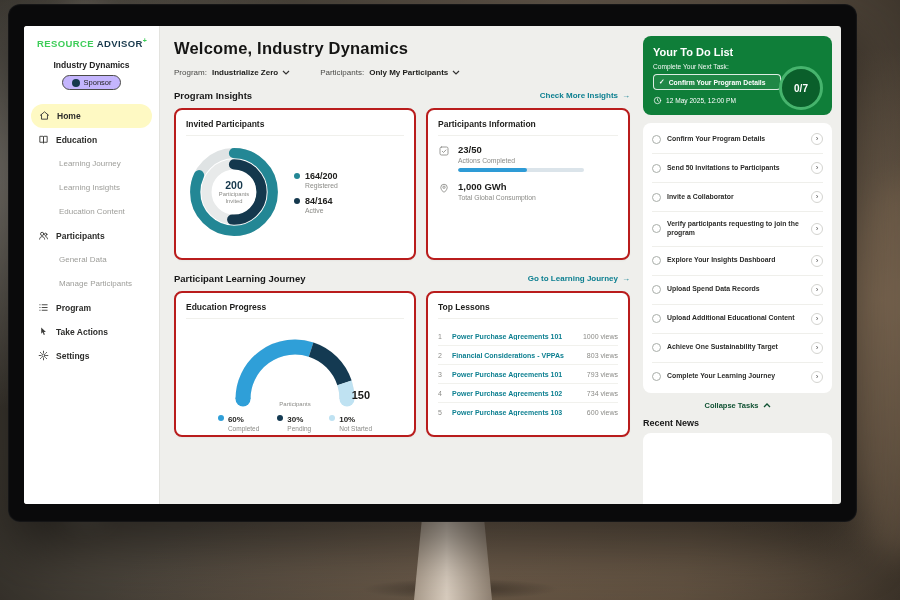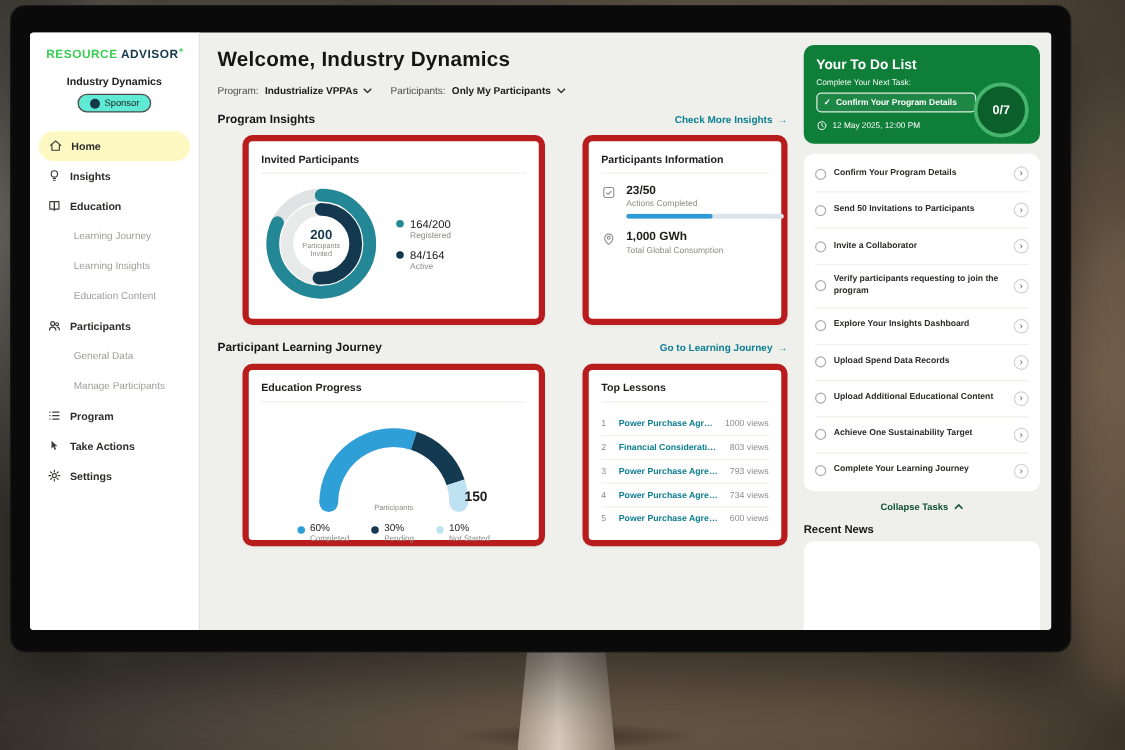--- a/index.html
+++ b/index.html
@@ -28,73 +28,73 @@
   .screen{position:absolute;left:16px;top:22px;width:817px;height:478px;background:#efefec;
     border-radius:3px;overflow:hidden;display:flex;}
 
   
   .sidebar{width:136px;background:#fff;border-right:1px solid #e3e3df;flex:0 0 auto;padding-top:11px;}
   .logo{padding-left:13px;font-size:9.5px;font-weight:bold;letter-spacing:.4px;white-space:nowrap;}
   .logo .g{color:#3dcd58;margin-top:28px;}.logo .d{color:#18394c;}.logo sup{color:#3dcd58;font-size:7px;}
   .org{text-align:center;margin-top:11px;}
   .org-name{font-size:8.5px;font-weight:bold;color:#222;}
   .sponsor{display:inline-flex;align-items:center;gap:4px;border:1px solid #4b4b48;border-radius:10px;
-    padding:2px 9px;margin-top:5px;font-size:7.5px;color:#222;background:#5eead4;cursor:pointer;}
+    padding:2px 9px;margin-top:5px;font-size:7.5px;color:#222;background:#c4b5fd;cursor:pointer;}
   .sponsor .dot{width:8px;height:8px;border-radius:50%;background:#16384c;}
   .menu{margin-top:13px;}
   .mi{display:flex;align-items:center;gap:7px;height:24px;padding:0 10px 0 14px;font-size:8.5px;
     color:#2d2d2b;font-weight:bold;cursor:pointer;white-space:nowrap;}
   .mi.sub{padding-left:35px;color:#9d9d99;font-weight:normal;font-size:8px;}
   .mi.active{background:#fef9c3;border-radius:13px;margin:0 7px 0 7px;padding-left:8px;}
   .mi svg{flex:0 0 auto;}
 
   
   .main{flex:1 1 auto;min-width:0;padding:8px 11px 0 14px;}
   .welcome{font-size:16.5px;font-weight:bold;color:#151514;margin-top:5px;letter-spacing:.2px;}
-  .filters{display:flex;gap:14px;align-items:flex-end;margin-top:10px;font-size:8px;color:#4a4a47;}
+  .filters{display:flex;gap:30px;align-items:flex-end;margin-top:10px;font-size:8px;color:#4a4a47;}
   .fgroup{display:flex;align-items:center;cursor:pointer;}
   .fv{font-weight:bold;color:#1b1b19;margin-left:5px;}
   .chev{margin-left:4px;display:inline-flex;}
   .sec{display:flex;justify-content:space-between;align-items:center;margin-top:13px;}
   .sec-title{font-size:9.5px;font-weight:bold;color:#171717;}
   .sec-link{font-size:8px;font-weight:bold;color:#0c7f90;cursor:pointer;display:flex;align-items:center;gap:4px;}
   .cards{display:flex;gap:10px;margin-top:7px;align-items:stretch;}
-  .card{background:#fff;border:5px solid #b91c1c;border-radius:8px;padding:9px 10px;
-    box-shadow:0 1px 2px rgba(0,0,0,.04);margin-left:20px;}
+  .card{background:#fff;border:2px solid #b91c1c;border-radius:8px;padding:9px 10px;
+    box-shadow:0 1px 2px rgba(0,0,0,.04);}
   .card-title{font-size:8.5px;font-weight:bold;color:#1e1e1c;padding-bottom:6px;
     border-bottom:1px solid #f0f0ec;margin-bottom:8px;}
   .card-invited,.card-edu{width:242px;flex:0 0 auto;}
   .card-info,.card-lessons{flex:1 1 auto;min-width:0;}
   .card-invited,.card-info{height:152px;}
   .card-edu,.card-lessons{height:146px;}
 
   .donut-row{display:flex;align-items:center;gap:12px;}
   .donut-box{position:relative;width:96px;height:96px;flex:0 0 auto;}
   .donut-center{position:absolute;inset:0;display:flex;flex-direction:column;align-items:center;justify-content:center;text-align:center;}
   .dc-val{font-size:10.5px;font-weight:bold;color:#16384c;}
   .dc-lab{font-size:5.8px;color:#8b8b87;line-height:1.15;width:44px;}
   .legend .lg-item{display:flex;align-items:flex-start;gap:5px;margin:7px 0;}
   .lg-dot{width:6px;height:6px;border-radius:50%;margin-top:2px;flex:0 0 auto;}
-  .lg-val{font-size:9px;font-weight:normal;color:#20201e;}
+  .lg-val{font-size:9px;font-weight:bold;color:#20201e;}
   .lg-lab{font-size:6.8px;color:#8b8b87;margin-top:1px;}
 
   .stat{display:flex;gap:8px;margin:6px 0 9px;align-items:flex-start;}
   .stat svg{flex:0 0 auto;margin-top:1px;}
   .stat-val{font-size:9.5px;font-weight:bold;color:#1c1c1a;}
   .stat-lab{font-size:6.8px;color:#8b8b87;margin-top:2px;}
   .bar{width:126px;height:4px;border-radius:2px;background:#dbe4ea;margin-top:4px;overflow:hidden;}
   .bar-fill{height:100%;border-radius:2px;background:#2e9bd6;}
 
   .gauge-wrap{position:relative;width:150px;height:80px;margin:2px auto 0;}
   .gauge-center{position:absolute;left:0;right:0;bottom:0;text-align:center;}
   .gc-val{font-size:11px;font-weight:bold;color:#1b1b19;text-align:right;}
   .gc-lab{font-size:6px;color:#8b8b87;}
   .gauge-legend{display:flex;justify-content:center;gap:18px;margin-top:8px;}
   .gl-item{text-align:left;}
-  .gl-top{display:flex;align-items:flex-end;gap:4px;font-size:8px;font-weight:normal;color:#1d1d1b;}
+  .gl-top{display:flex;align-items:flex-start;gap:4px;font-size:8px;font-weight:bold;color:#1d1d1b;}
   .gl-lab{font-size:6.5px;color:#8b8b87;margin-top:1px;margin-left:10px;}
 
   .lesson{display:flex;align-items:center;gap:7px;padding:5.5px 0;border-bottom:1px solid #f1f1ed;font-size:7px;}
   .lesson:last-child{border-bottom:none;}
   .l-rank{color:#8b8b87;width:7px;flex:0 0 auto;}
   .l-title{flex:1 1 auto;color:#0c7f90;font-weight:bold;white-space:nowrap;overflow:hidden;text-overflow:ellipsis;cursor:pointer;}
   .l-views{color:#8b8b87;flex:0 0 auto;}
 
   
   .right{width:200px;flex:0 0 auto;padding:10px 9px 0 2px;display:flex;flex-direction:column;height:100%;}
@@ -145,27 +145,20 @@
         </div>
         <nav class="menu">
           <div class="mi active">
             <svg width="11" height="11" viewBox="0 0 24 24" fill="none" stroke="#3c3c3a" stroke-width="2" stroke-linecap="round" stroke-linejoin="round">
                 <path d="M3 11.5 12 4l9 7.5"></path>
                 <path d="M5.5 10v10h13V10"></path>
               </svg>
             <span>Home</span>
           </div>
           <div class="mi">
-            <svg width="11" height="11" viewBox="0 0 24 24" fill="none" stroke="#3c3c3a" stroke-width="2" stroke-linecap="round">
-                <circle cx="12" cy="9" r="5.5"></circle>
-                <path d="M10 17h4M10.5 20h3"></path>
-              </svg>
-            <span>Insights</span>
-          </div>
-          <div class="mi">
             <svg width="11" height="11" viewBox="0 0 24 24" fill="none" stroke="#3c3c3a" stroke-width="2" stroke-linejoin="round">
                 <path d="M4 5h6.5A1.5 1.5 0 0 1 12 6.5V20a2 2 0 0 0-2-2H4z"></path>
                 <path d="M20 5h-6.5A1.5 1.5 0 0 0 12 6.5V20a2 2 0 0 1 2-2h6z"></path>
               </svg>
             <span>Education</span>
           </div>
           <div class="mi sub">
               <span>Learning Journey</span>
             </div>
           <div class="mi sub">
@@ -210,21 +203,21 @@
           </div>
         </nav>
       </aside>
 
       <main class="main">
         <div class="welcome">Welcome, Industry Dynamics</div>
 
         <div class="filters">
           <div class="fgroup">
             <span>Program:</span>
-            <span class="fv">Industrialize VPPAs</span>
+            <span class="fv">Industrialize Zero</span>
             <span class="chev">
                 <svg width="8" height="5" viewBox="0 0 8 5">
                   <polyline points="1,1 4,4 7,1" fill="none" stroke="#333" stroke-width="1.2"></polyline>
                 </svg>
               </span>
           </div>
           <div class="fgroup">
             <span>Participants:</span>
             <span class="fv">Only My Participants</span>
             <span class="chev">

